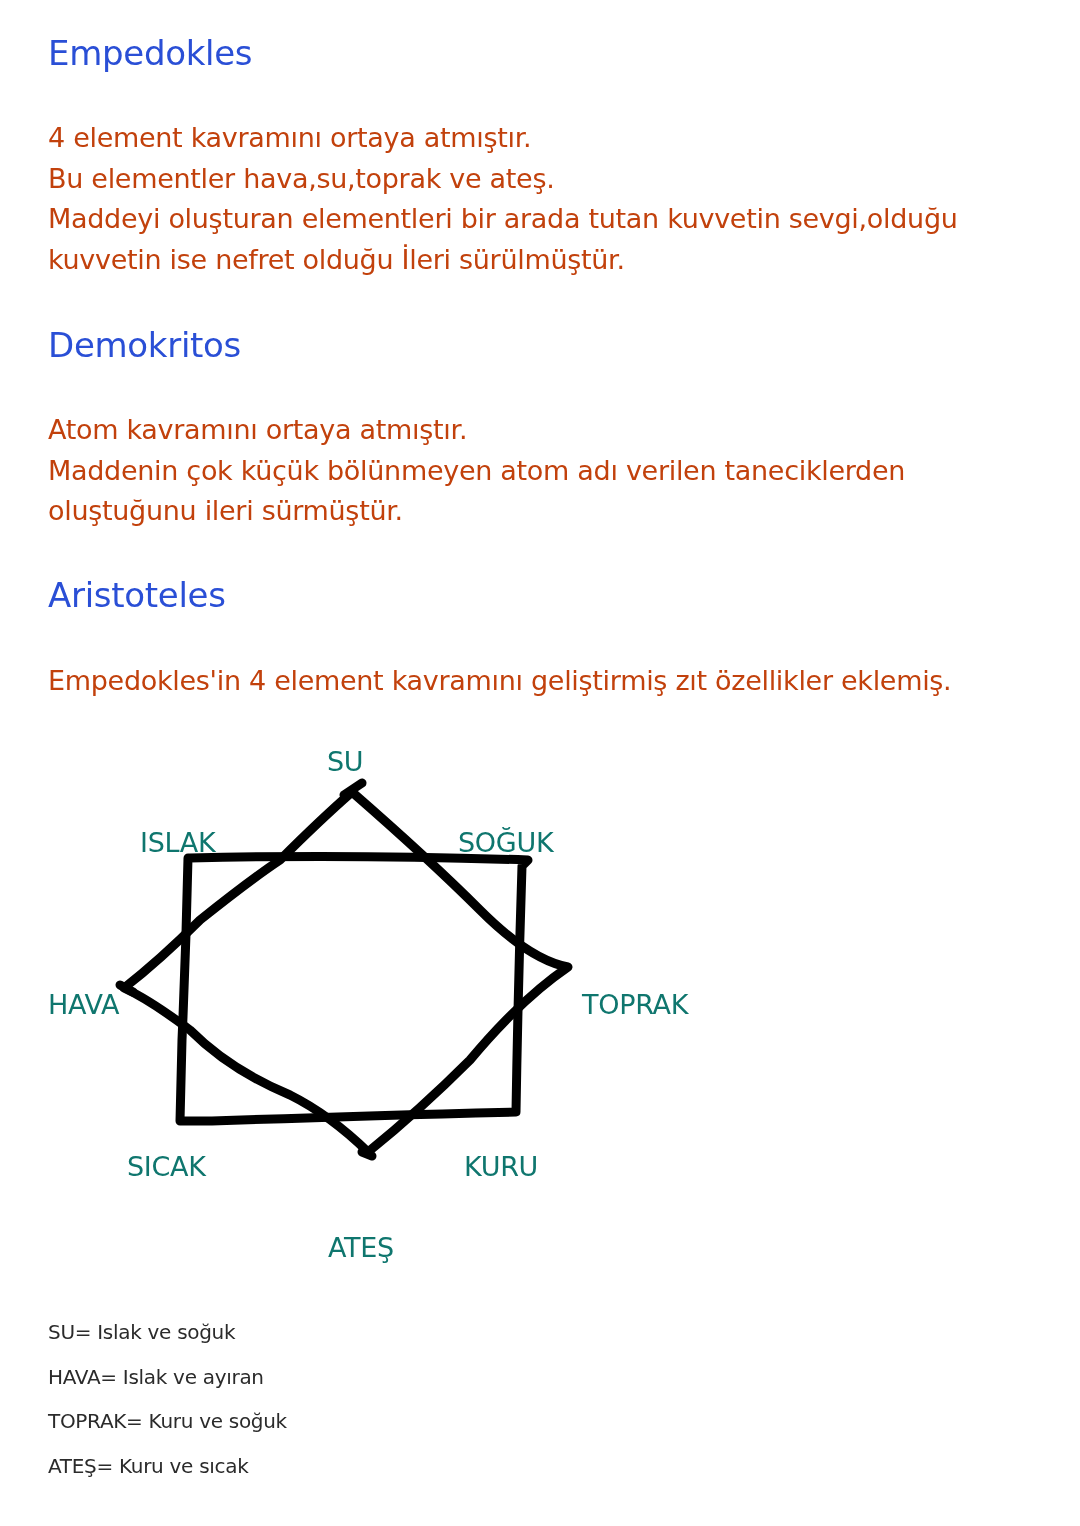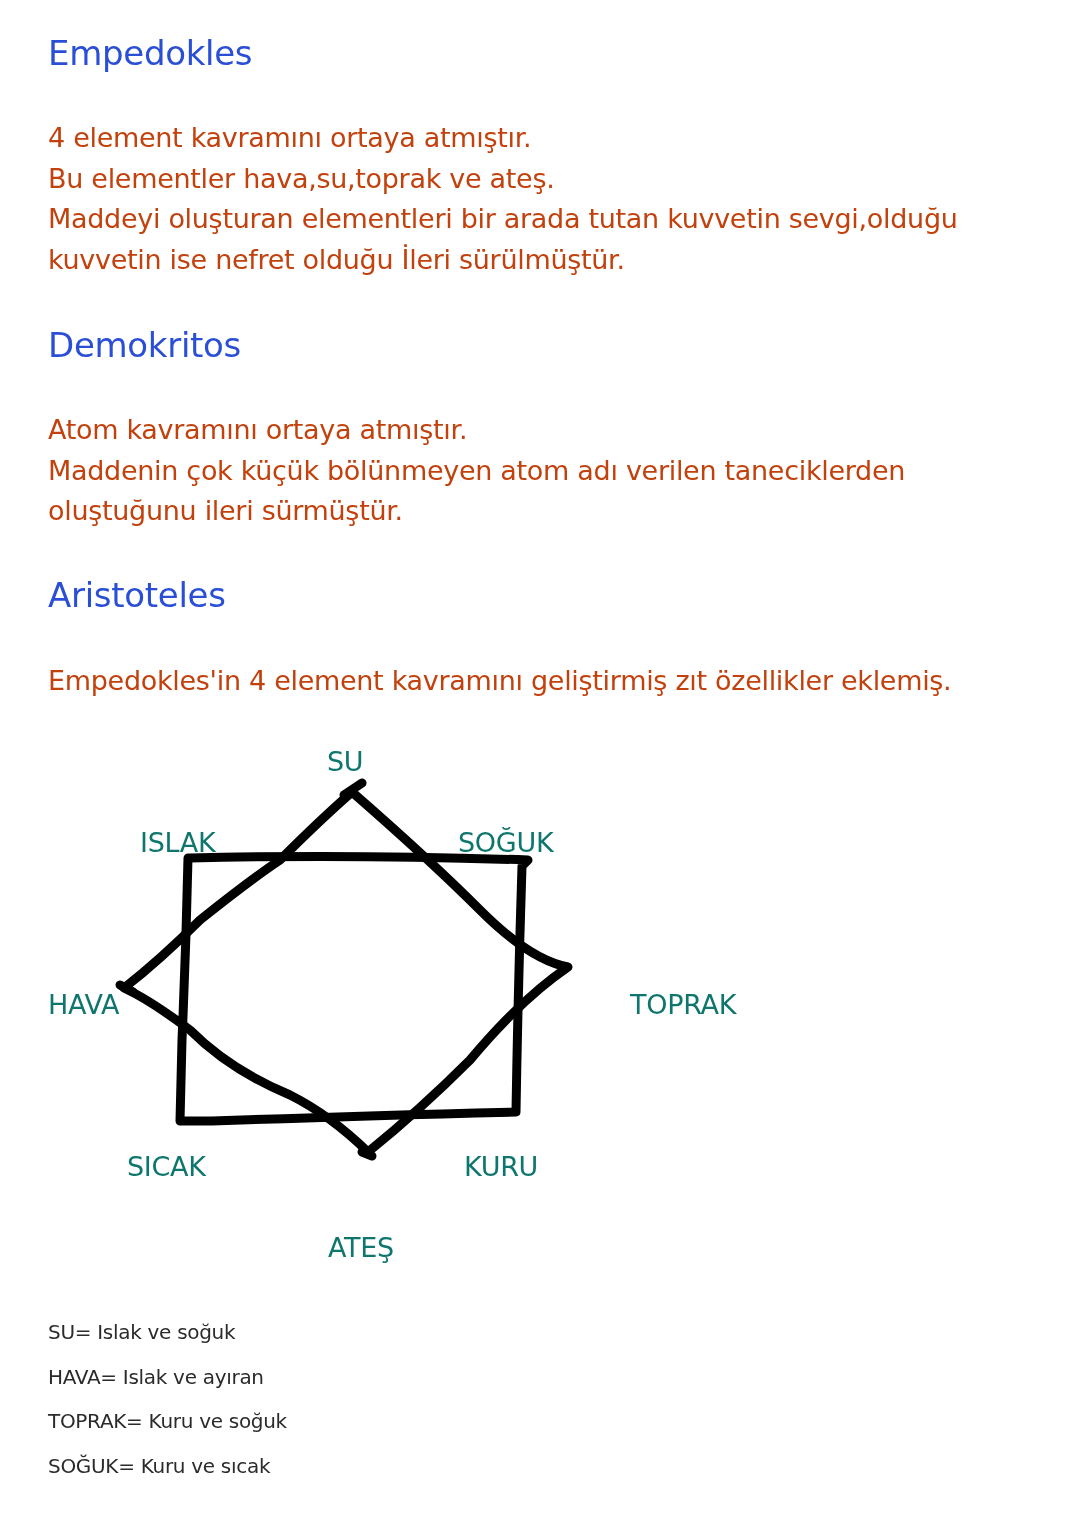--- a/index.html
+++ b/index.html
@@ -105,24 +105,24 @@
       <path d="M352 792 Q430 860 480 910 Q530 960 568 967 Q520 1000 470 1060 Q420 1110 368 1152 Q330 1115 290 1095 Q230 1070 190 1030 Q150 1000 124 988 Q160 960 200 920 Q250 880 280 860 Q320 820 352 792 Z"></path>
       <line x1="344" y1="795" x2="362" y2="783"></line>
       <line x1="120" y1="985" x2="133" y2="992"></line>
       <line x1="362" y1="1152" x2="372" y2="1156"></line>
     </g>
   </svg>
   <div class="dlabel" style="left:327px; top:17px;">SU</div>
   <div class="dlabel" style="left:140px; top:98px;">ISLAK</div>
   <div class="dlabel" style="left:458px; top:98px;">SOĞUK</div>
   <div class="dlabel" style="left:48px; top:260px;">HAVA</div>
-  <div class="dlabel" style="left:582px; top:260px;margin-left:48px;">TOPRAK</div>
+  <div class="dlabel" style="left:582px; top:260px;">TOPRAK</div>
   <div class="dlabel" style="left:127px; top:422px;">SICAK</div>
   <div class="dlabel" style="left:464px; top:422px;">KURU</div>
   <div class="dlabel" style="left:328px; top:503px;">ATEŞ</div>
 </div>
 
 <div class="summary">
   <div><span>SU=</span><span> Islak ve soğuk</span></div>
   <div><span>HAVA=</span><span> Islak ve ayıran</span></div>
   <div><span>TOPRAK=</span><span> Kuru ve soğuk</span></div>
-  <div><span>SOĞUK=</span><span> Kuru ve sıcak</span></div>
+  <div><span>ATEŞ=</span><span> Kuru ve sıcak</span></div>
 </div>
 
 </body></html>

